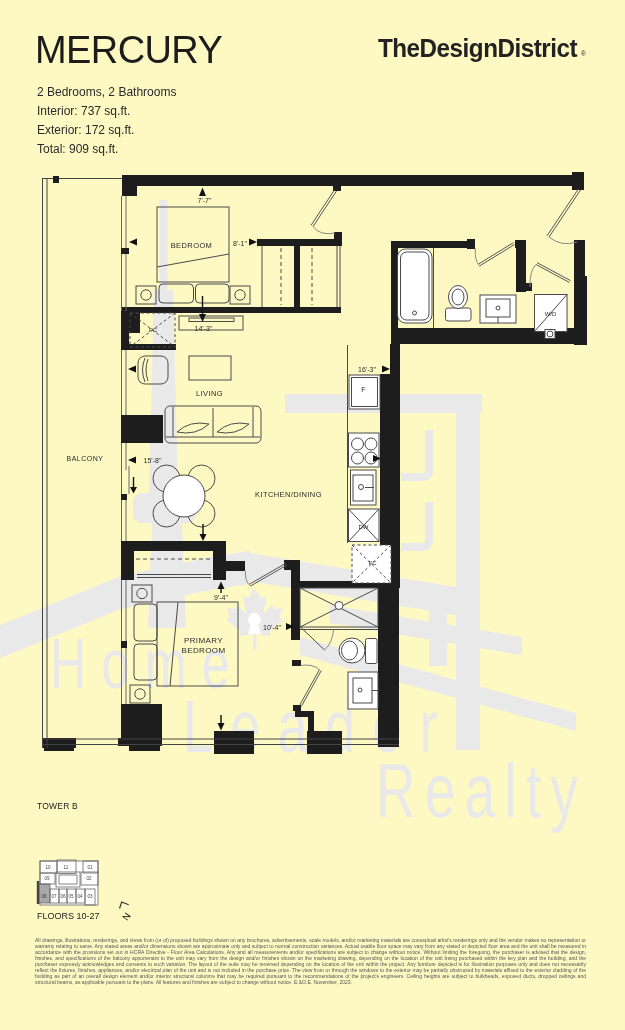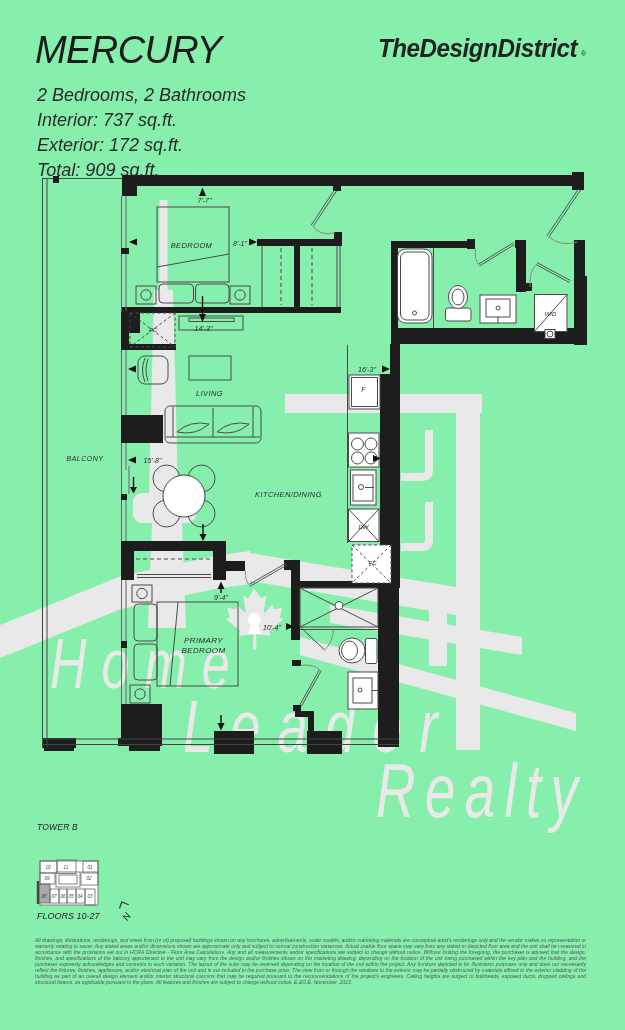--- a/index.html
+++ b/index.html
@@ -1,19 +1,19 @@
 <!DOCTYPE html>
 <html><head>
 <meta charset="utf-8">
 <style>
   html,body{margin:0;padding:0;background:#fff;}
-  #page{position:relative;width:625px;height:1030px;background:#86efac;overflow:hidden;font-family:"Liberation Sans",sans-serif;font-style:italic;}
+  #page{position:relative;width:625px;height:1030px;background:#fef9c3;overflow:hidden;font-family:"Liberation Sans",sans-serif;}
   #title{position:absolute;left:35px;top:31px;font-size:38px;color:#1c1c1c;letter-spacing:-0.6px;line-height:1;}
-  #specs{position:absolute;left:37px;top:83px;font-size:18px;line-height:25px;color:#2a2a2a;}
-  #towerb{position:absolute;left:37px;top:822px;font-size:8.5px;letter-spacing:0.2px;color:#222;}
+  #specs{position:absolute;left:37px;top:83px;font-size:12px;line-height:19px;color:#2a2a2a;}
+  #towerb{position:absolute;left:37px;top:801px;font-size:8.5px;letter-spacing:0.2px;color:#222;}
   #floors{position:absolute;left:37px;top:911px;font-size:9px;letter-spacing:0px;color:#222;}
   #disc{position:absolute;left:35px;top:937px;width:551px;font-size:5.05px;line-height:6.0px;color:#555;text-align:justify;}
   svg{position:absolute;left:0;top:0;}
   text{font-family:"Liberation Sans",sans-serif;}
 </style>
 </head>
 <body>
 <div id="page">
 
   <div id="title">MERCURY</div>

